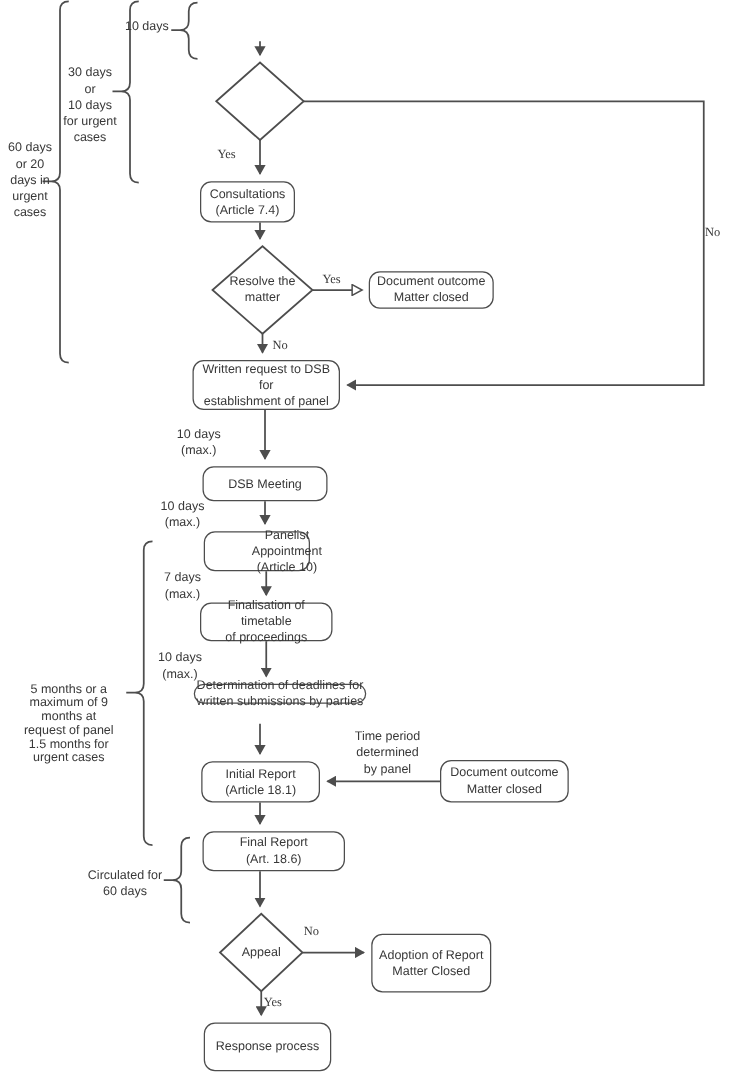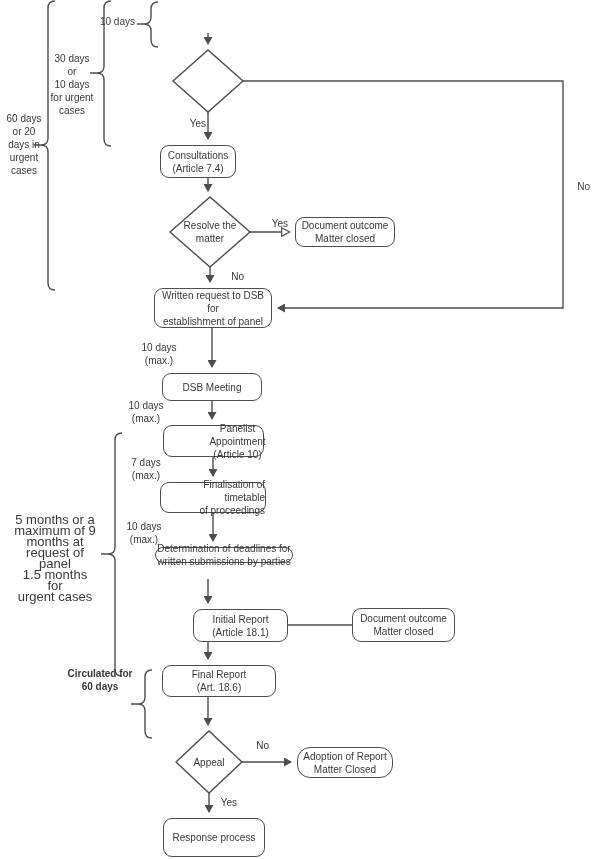--- a/index.html
+++ b/index.html
@@ -33,26 +33,27 @@
     color:#383838;
   }
   .ann{
     position:absolute;
     text-align:center;
     font-size:10px;line-height:13px;
     white-space:pre-line;
     color:#383838;
   }
   .ann.right{text-align:right;}
-  .ann.small{font-size:13px;line-height:11px;}
+  .ann.small{font-size:10px;line-height:11px;margin-top:32px;}
   .elabel{
     position:absolute;
-    text-align:right;
+    text-align:left;
     font-size:10px;line-height:13px;
     color:#383838;
+    font-family:Liberation Serif, serif;
   }
 </style>
 </head>
 <body>
 
 <div id="canvas">
 
   <svg id="wires" width="602" height="859" viewBox="0 0 602 859" fill="none" stroke="#4d4d4d" stroke-width="1.4">
     <defs>
       <marker id="arr" markerWidth="9" markerHeight="9" refX="7" refY="4.5" orient="auto" markerUnits="userSpaceOnUse">
@@ -91,33 +92,33 @@
     <path d="M152,670 Q145,670 145,677 L145,697 Q145,704 138,704 Q145,704 145,711 L145,731 Q145,738 152,738 M131,704 L138,704"></path>
   </svg>
 
   <div class="node" style="left:160px;top:145px;width:76px;height:33px;">Consultations
 (Article 7.4)</div>
   <div class="node" style="left:295px;top:217px;width:100px;height:30px;">Document outcome
 Matter closed</div>
   <div class="node" style="left:162px;top:373px;width:100px;height:28px;">DSB Meeting</div>
   <div class="node" style="left:154px;top:288px;width:118px;height:40px;">Written request to DSB for
 establishment of panel</div>
-  <div class="node" style="left:163px;top:425px;width:101px;height:32px;padding-left:48px;">Panelist Appointment
+  <div class="node" style="left:163px;top:425px;width:85px;height:32px;padding-left:48px;">Panelist Appointment
 (Article 10)</div>
-  <div class="node" style="left:160px;top:482px;width:106px;height:31px;text-align:right;">Finalisation of timetable
+  <div class="node" style="left:160px;top:482px;width:106px;height:31px;">Finalisation of timetable
 of proceedings</div>
   <div class="node" style="left:155px;top:547px;width:138px;height:16px;">Determination of deadlines for
 written submissions by parties</div>
-  <div class="node" style="left:161px;top:609px;width:95px;height:33px;margin-left:32px;">Initial Report
+  <div class="node" style="left:161px;top:609px;width:95px;height:33px;">Initial Report
 (Article 18.1)</div>
   <div class="node" style="left:352px;top:608px;width:103px;height:34px;">Document outcome
 Matter closed</div>
   <div class="node" style="left:162px;top:665px;width:114px;height:32px;">Final Report
 (Art. 18.6)</div>
-  <div class="node" style="left:297px;top:747px;width:96px;height:31px;border-radius:13px;">Adoption of Report
+  <div class="node" style="left:297px;top:747px;width:96px;height:47px;">Adoption of Report
 Matter Closed</div>
   <div class="node" style="left:163px;top:818px;width:102px;height:39px;">Response process</div>
 
   <div class="dlabel" style="left:170px;top:219px;width:80px;height:26px;">Resolve the
 matter</div>
   <div class="dlabel" style="left:169px;top:755px;width:80px;height:14px;">Appeal</div>
 
   <div class="elabel" style="left:174px;top:117px;width:32px;">Yes</div>
   <div class="elabel" style="left:564px;top:180px;width:26px;">No</div>
   <div class="elabel" style="left:258px;top:217px;width:30px;">Yes</div>
@@ -143,16 +144,19 @@
   <div class="ann" style="left:121px;top:456px;width:50px;">7 days
 (max.)</div>
   <div class="ann" style="left:119px;top:520px;width:50px;">10 days
 (max.)</div>
   <div class="ann small" style="left:14px;top:514px;width:82px;">5 months or a
 maximum of 9
 months at
 request of panel
 1.5 months for
 urgent cases</div>
-  <div class="ann" style="left:64px;top:667px;width:72px;font-weight:bold;">Circulated for
+  <div class="ann" style="left:275px;top:583px;width:70px;">Time period
+determined
+by panel</div>
+  <div class="ann" style="left:64px;top:694px;width:72px;">Circulated for
 60 days</div>
 
 </div>
 
 </body></html>

